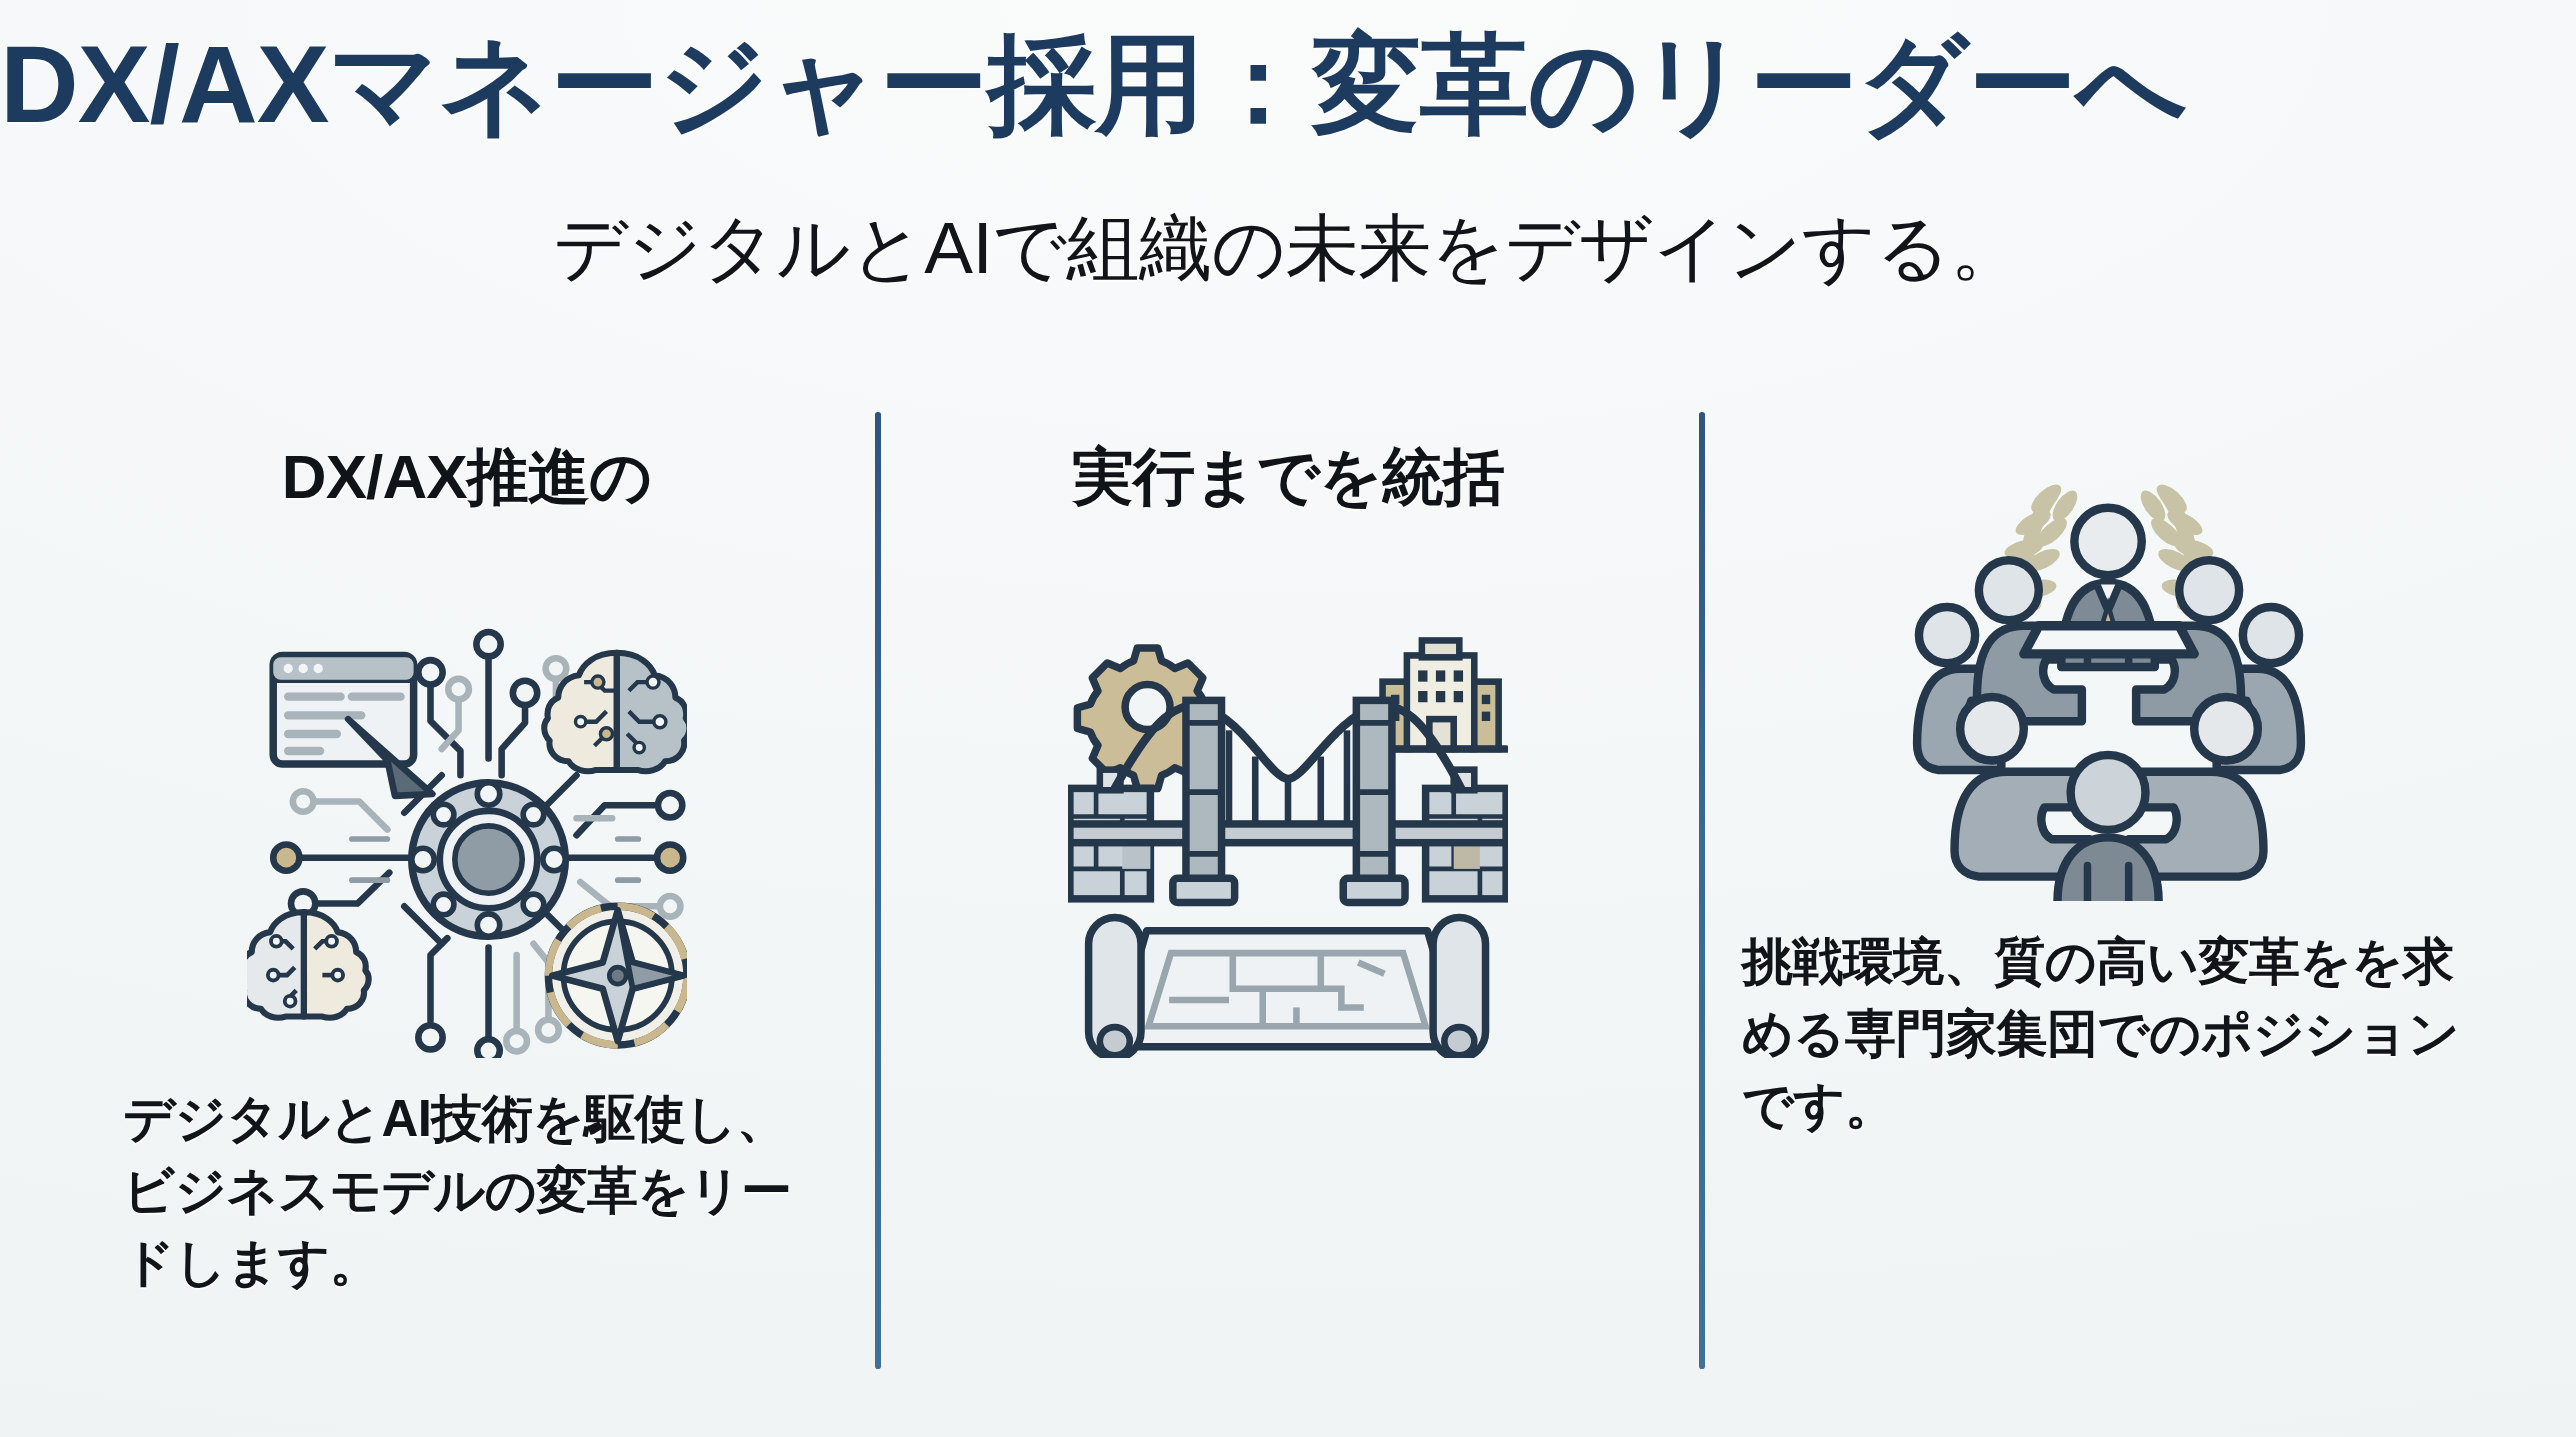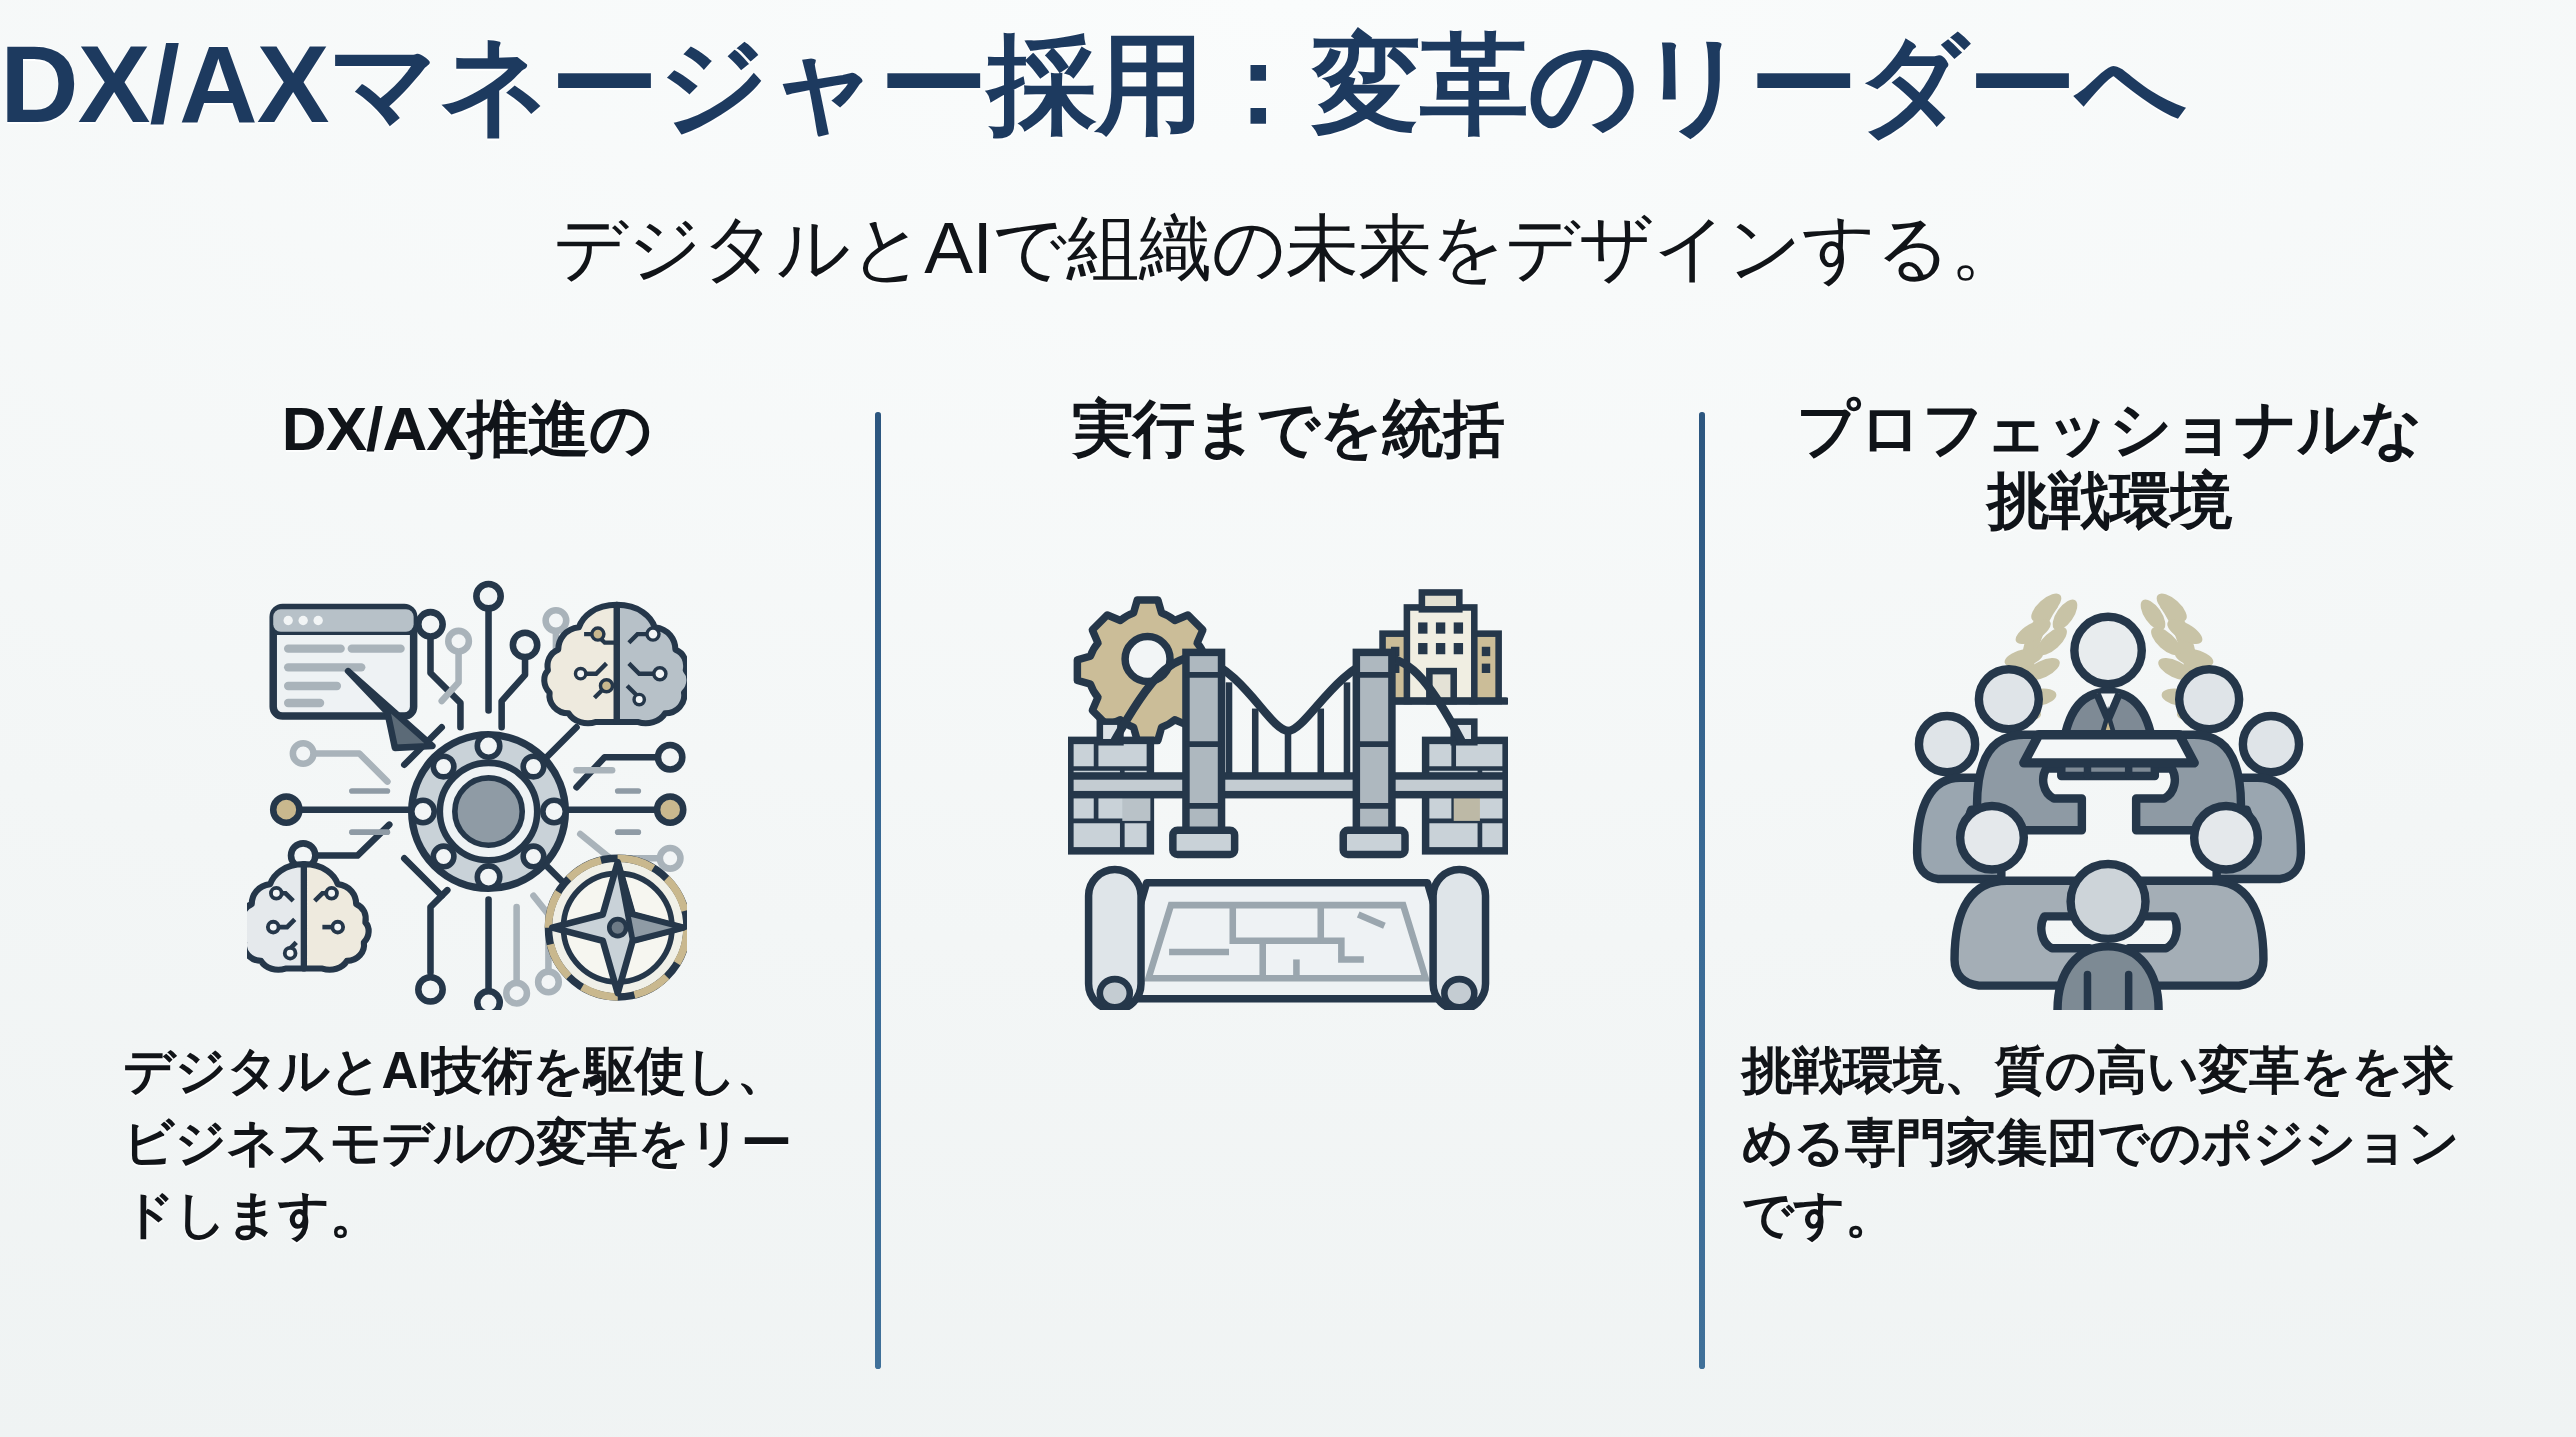--- a/index.html
+++ b/index.html
@@ -66,20 +66,21 @@
     align-items: stretch;
   }
 
   .col {
     position: relative;
     flex: 1 1 0;
     display: flex;
     flex-direction: column;
     align-items: center;
     padding: 0 43px;
+    margin-top: 48px;
   }
 
   .divider {
     position: absolute;
     top: 19px;
     width: 5.6px;
     height: 957px;
     background: linear-gradient(180deg, #2c567f 0%, #3a6b96 50%, #3f7099 100%);
     border-radius: 2.8px;
   }
@@ -394,24 +395,20 @@
               <ellipse cx="2" cy="134" rx="16" ry="15" fill="#c4ccd2" stroke="#25374a" stroke-width="7"></ellipse>
               <ellipse cx="370" cy="134" rx="16" ry="15" fill="#c4ccd2" stroke="#25374a" stroke-width="7"></ellipse>
             </g>
           </g>
         </svg>
       </div>
 
     </div>
 
     <div class="col">
-      <div class="col-head">
-        <span>プロフェッショナルな</span>
-        <span class="l2">挑戦環境</span>
-      </div>
 
       <div class="icon-wrap">
         <svg width="440" height="440" viewBox="0 0 470 470">
 
           <g stroke="#25374a" stroke-width="0" fill="#c8c3a6">
             <g transform="translate(132,26)">
               <path d="M48 0 C20 18 6 56 6 108 C6 122 10 134 16 142 C16 100 24 48 48 14 Z" fill="#c8c3a6"></path>
               <g fill="#c8c3a6">
                 <ellipse cx="36" cy="14" rx="20" ry="9" transform="rotate(-42 36 14)"></ellipse>
                 <ellipse cx="22" cy="40" rx="21" ry="9" transform="rotate(-30 22 40)"></ellipse>

